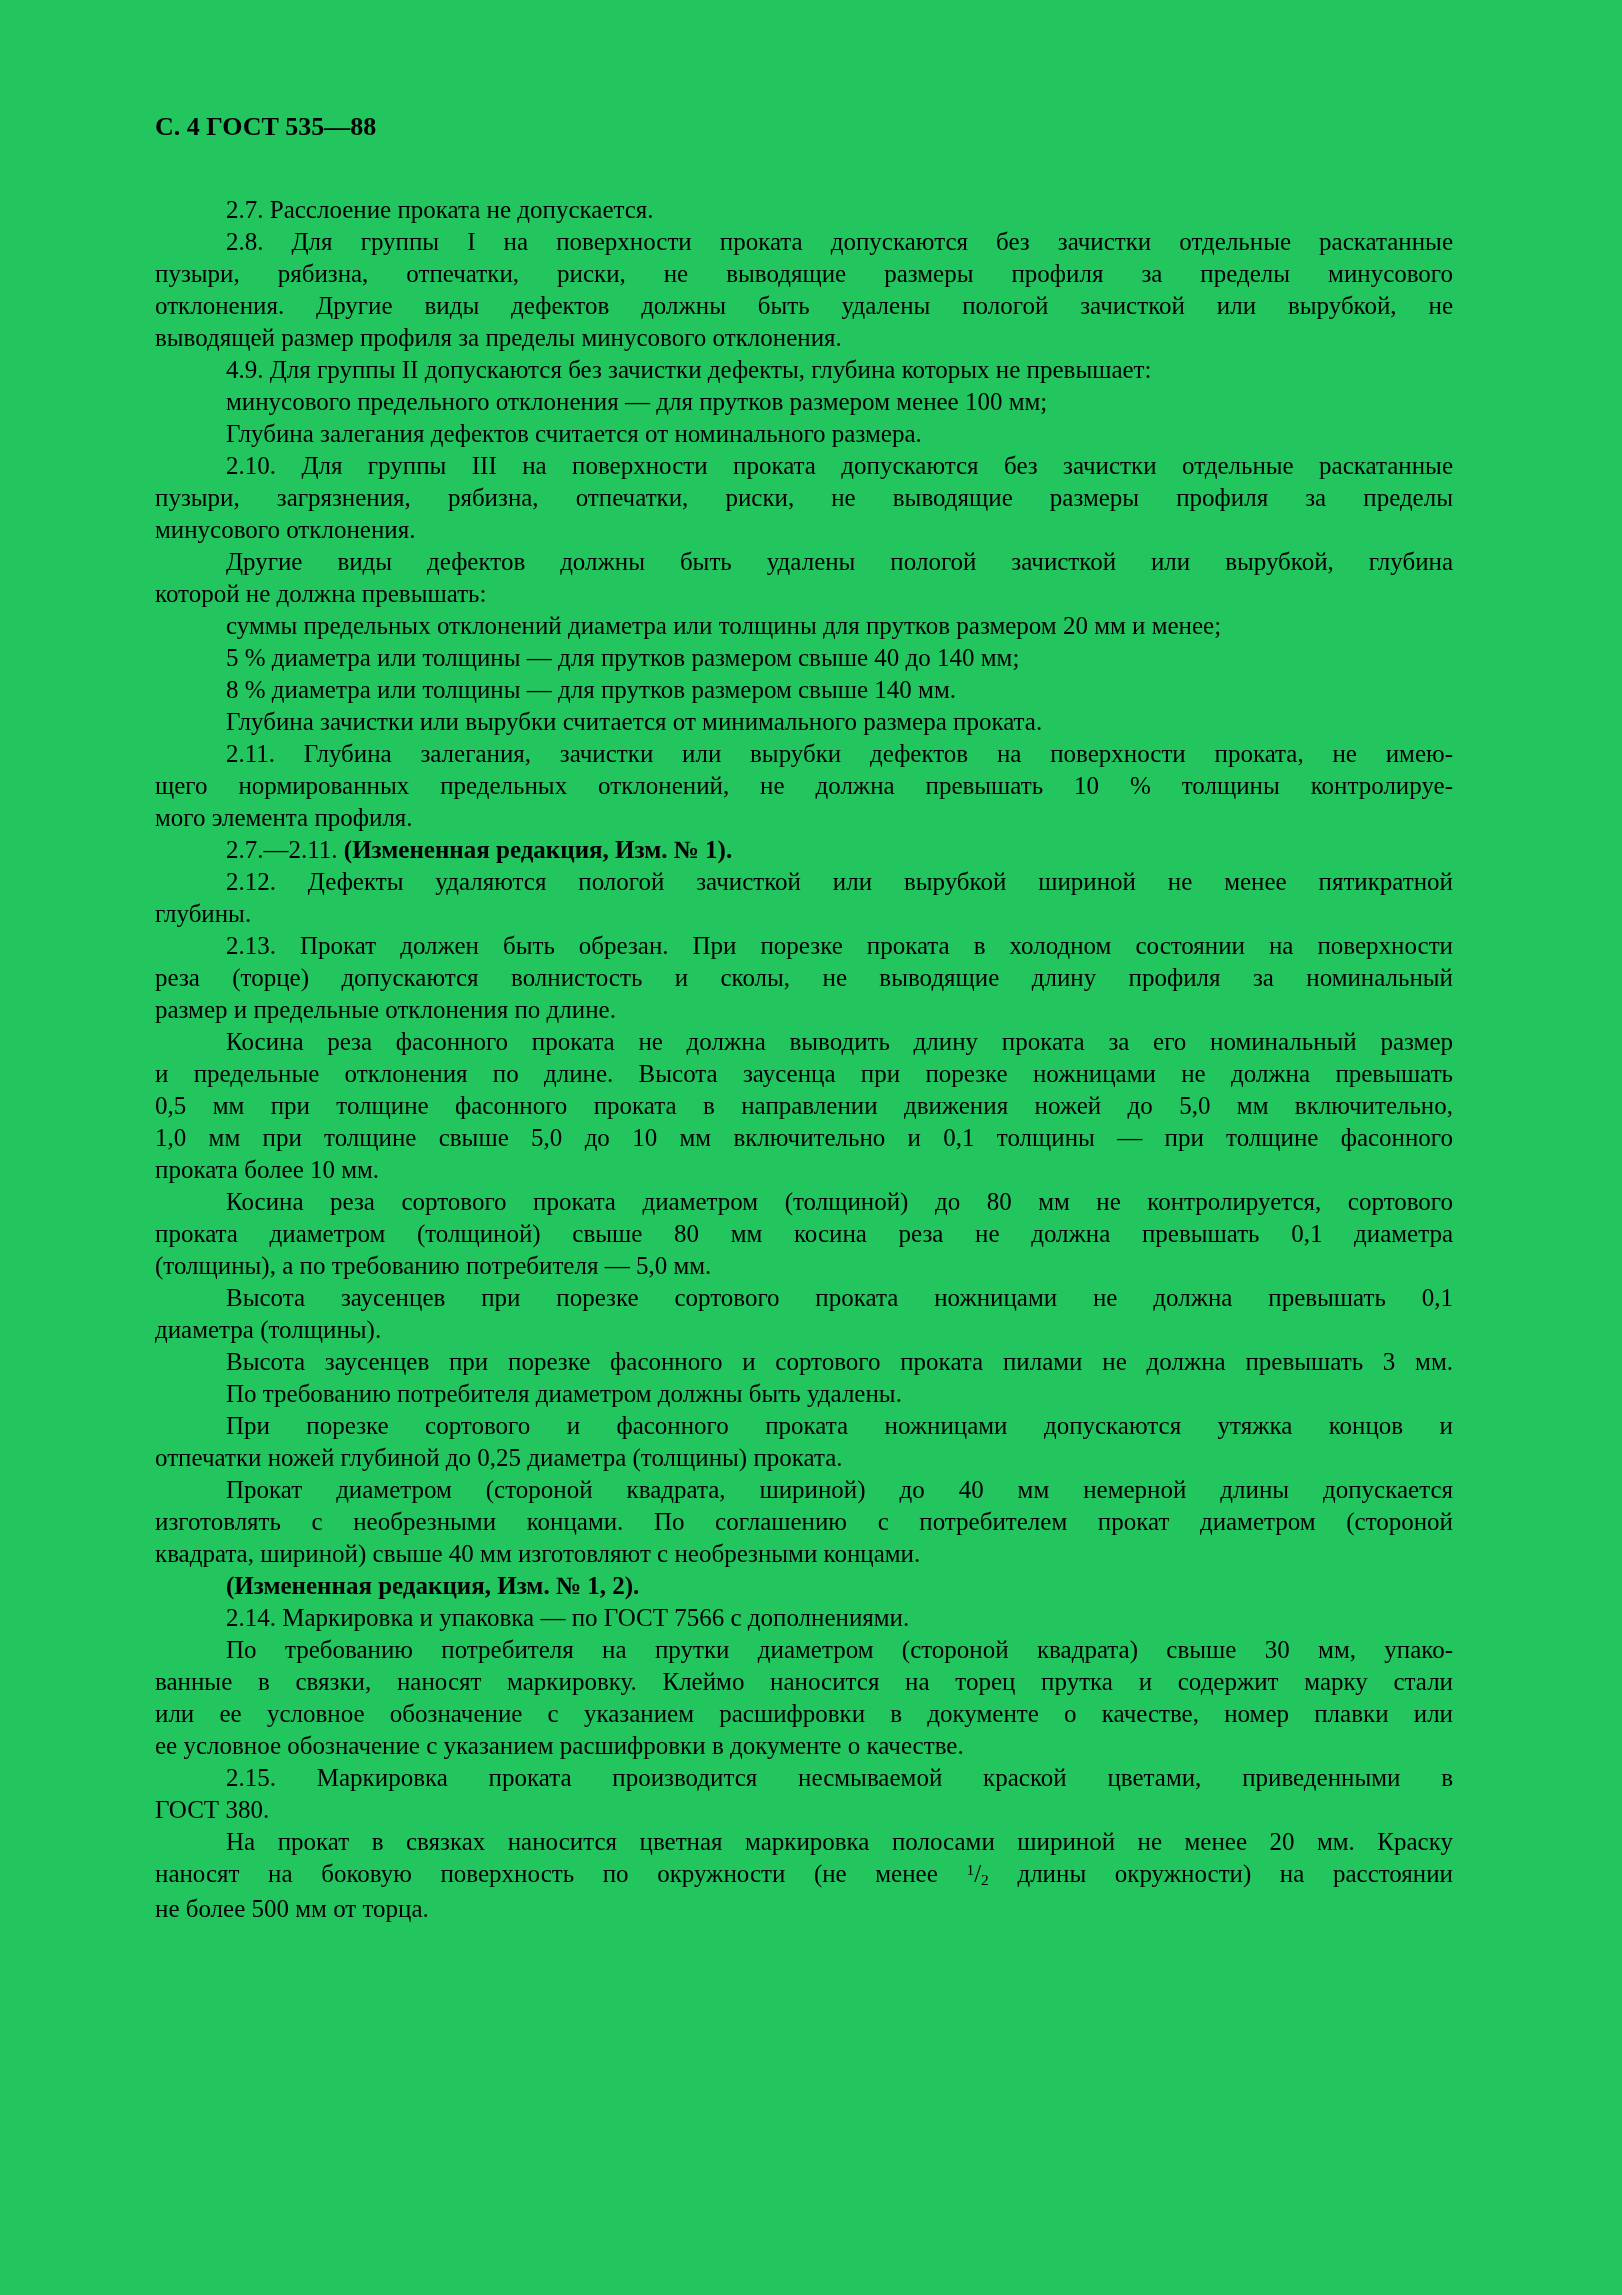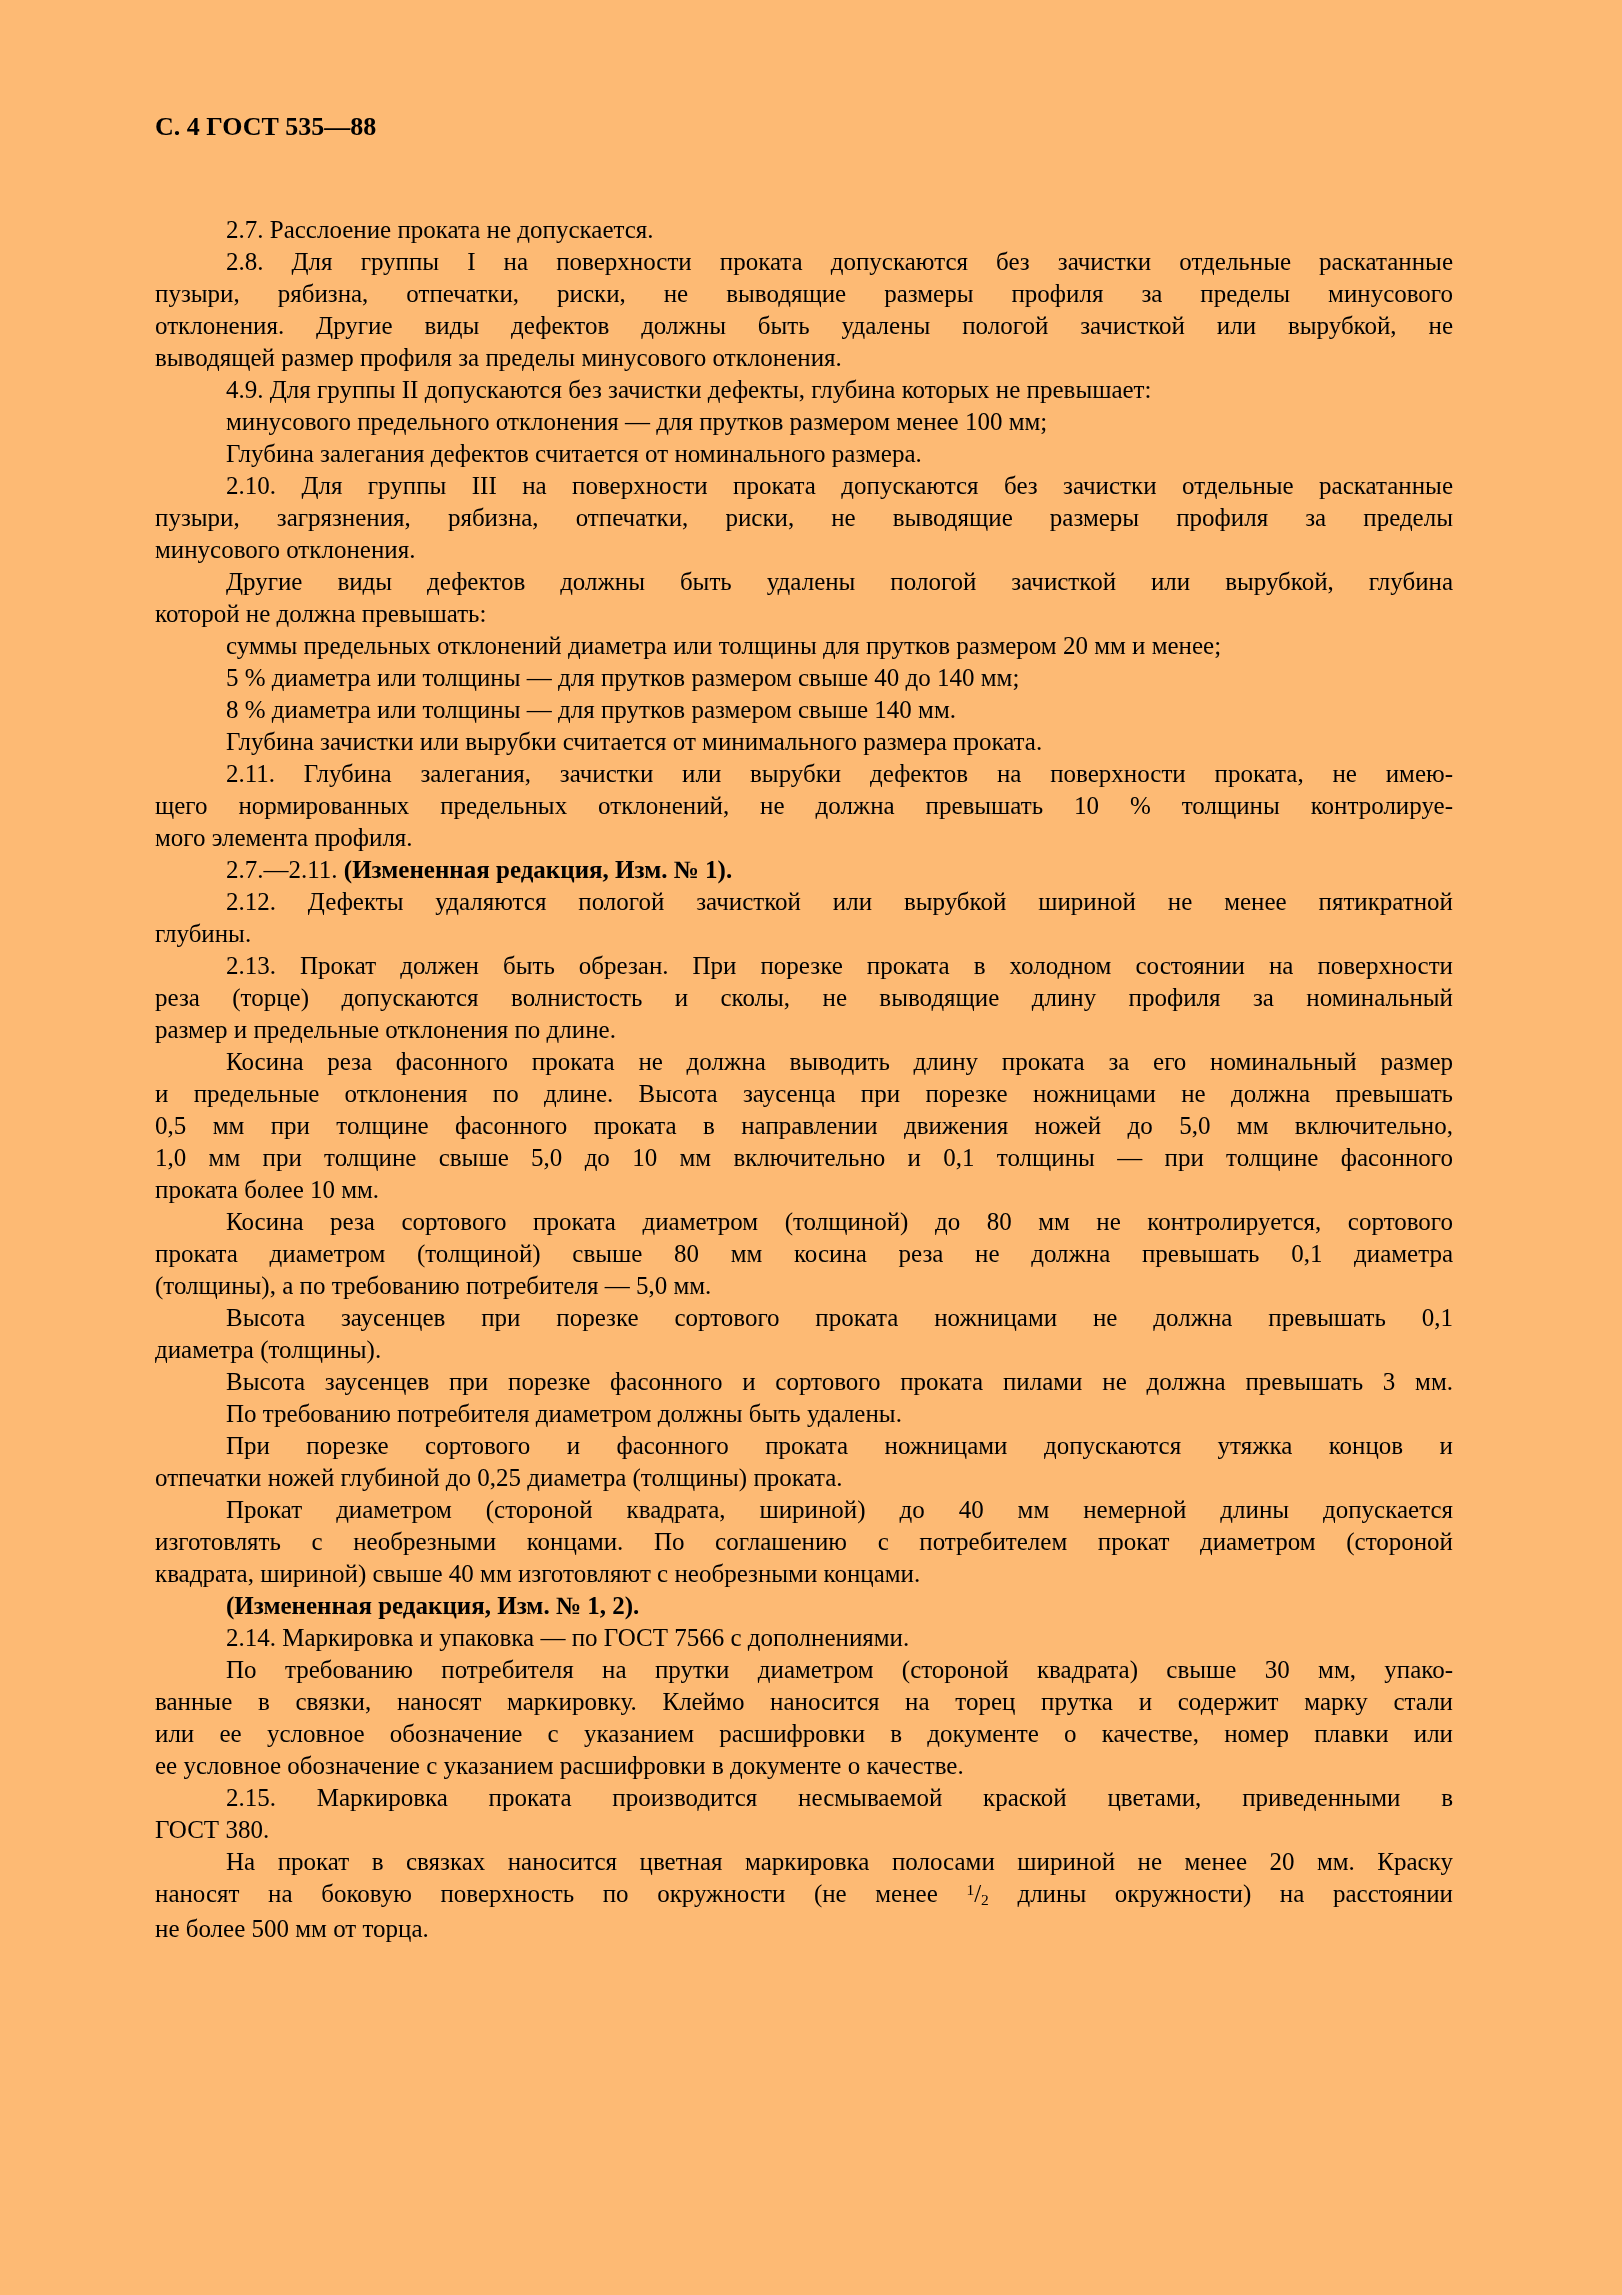--- a/index.html
+++ b/index.html
@@ -1,40 +1,39 @@
 <!DOCTYPE html>
 <html style="font-size:13.5px"><head>
 <meta charset="utf-8">
 <style>
   html, body { margin: 0; padding: 0; background: #ffffff; }
   .page {
     position: relative;
     width: 1622px;
     height: 2295px;
-    background: #fdba74;
+    background: #22c55e;
     color: #000000;
     font-family: "Liberation Serif", "DejaVu Serif", serif;
     overflow: hidden;
   }
   .page-header {
     position: absolute;
     left: 155px;
     top: 112px;
     font-size: 26px;
     font-weight: bold;
     white-space: nowrap;
   }
   .doc-body {
     position: absolute;
     left: 155px;
     top: 194px;
     width: 1298px;
     font-size: 25px;
     line-height: 32px;
-    margin-top: 20px;
   }
   .line {
     text-align: justify;
     text-align-last: justify;
     -moz-text-align-last: justify;
   }
   .line.nj {
     text-align: left;
     text-align-last: left;
     -moz-text-align-last: left;

